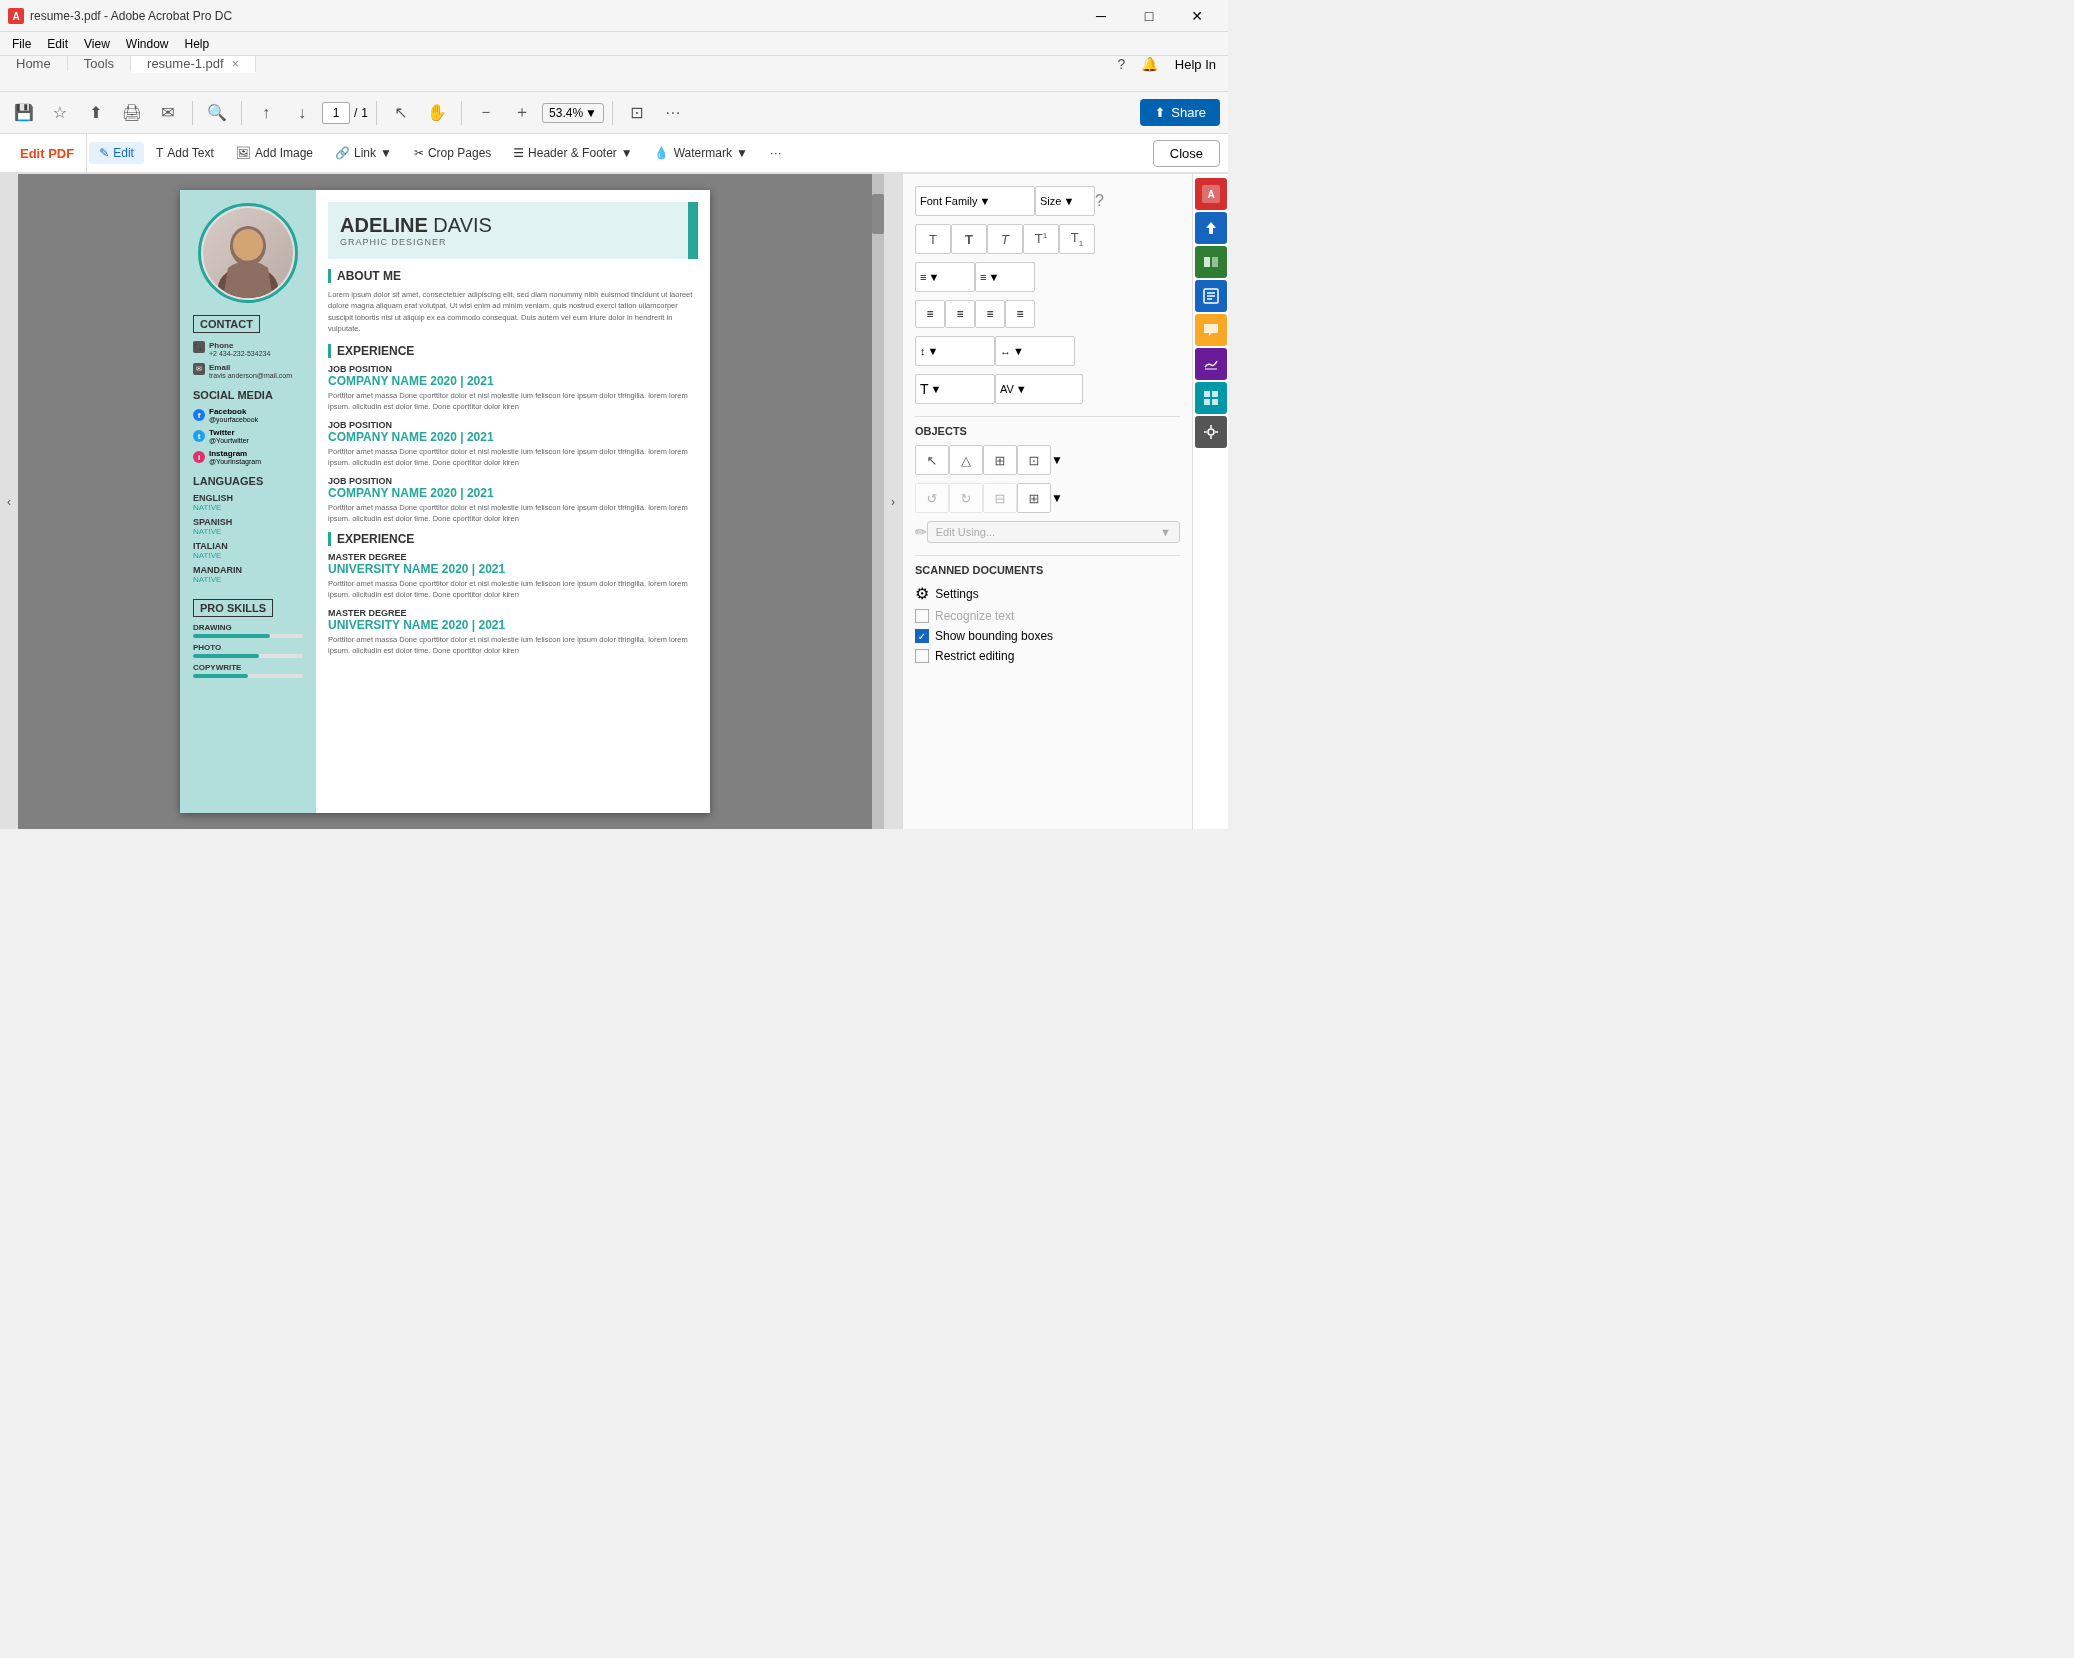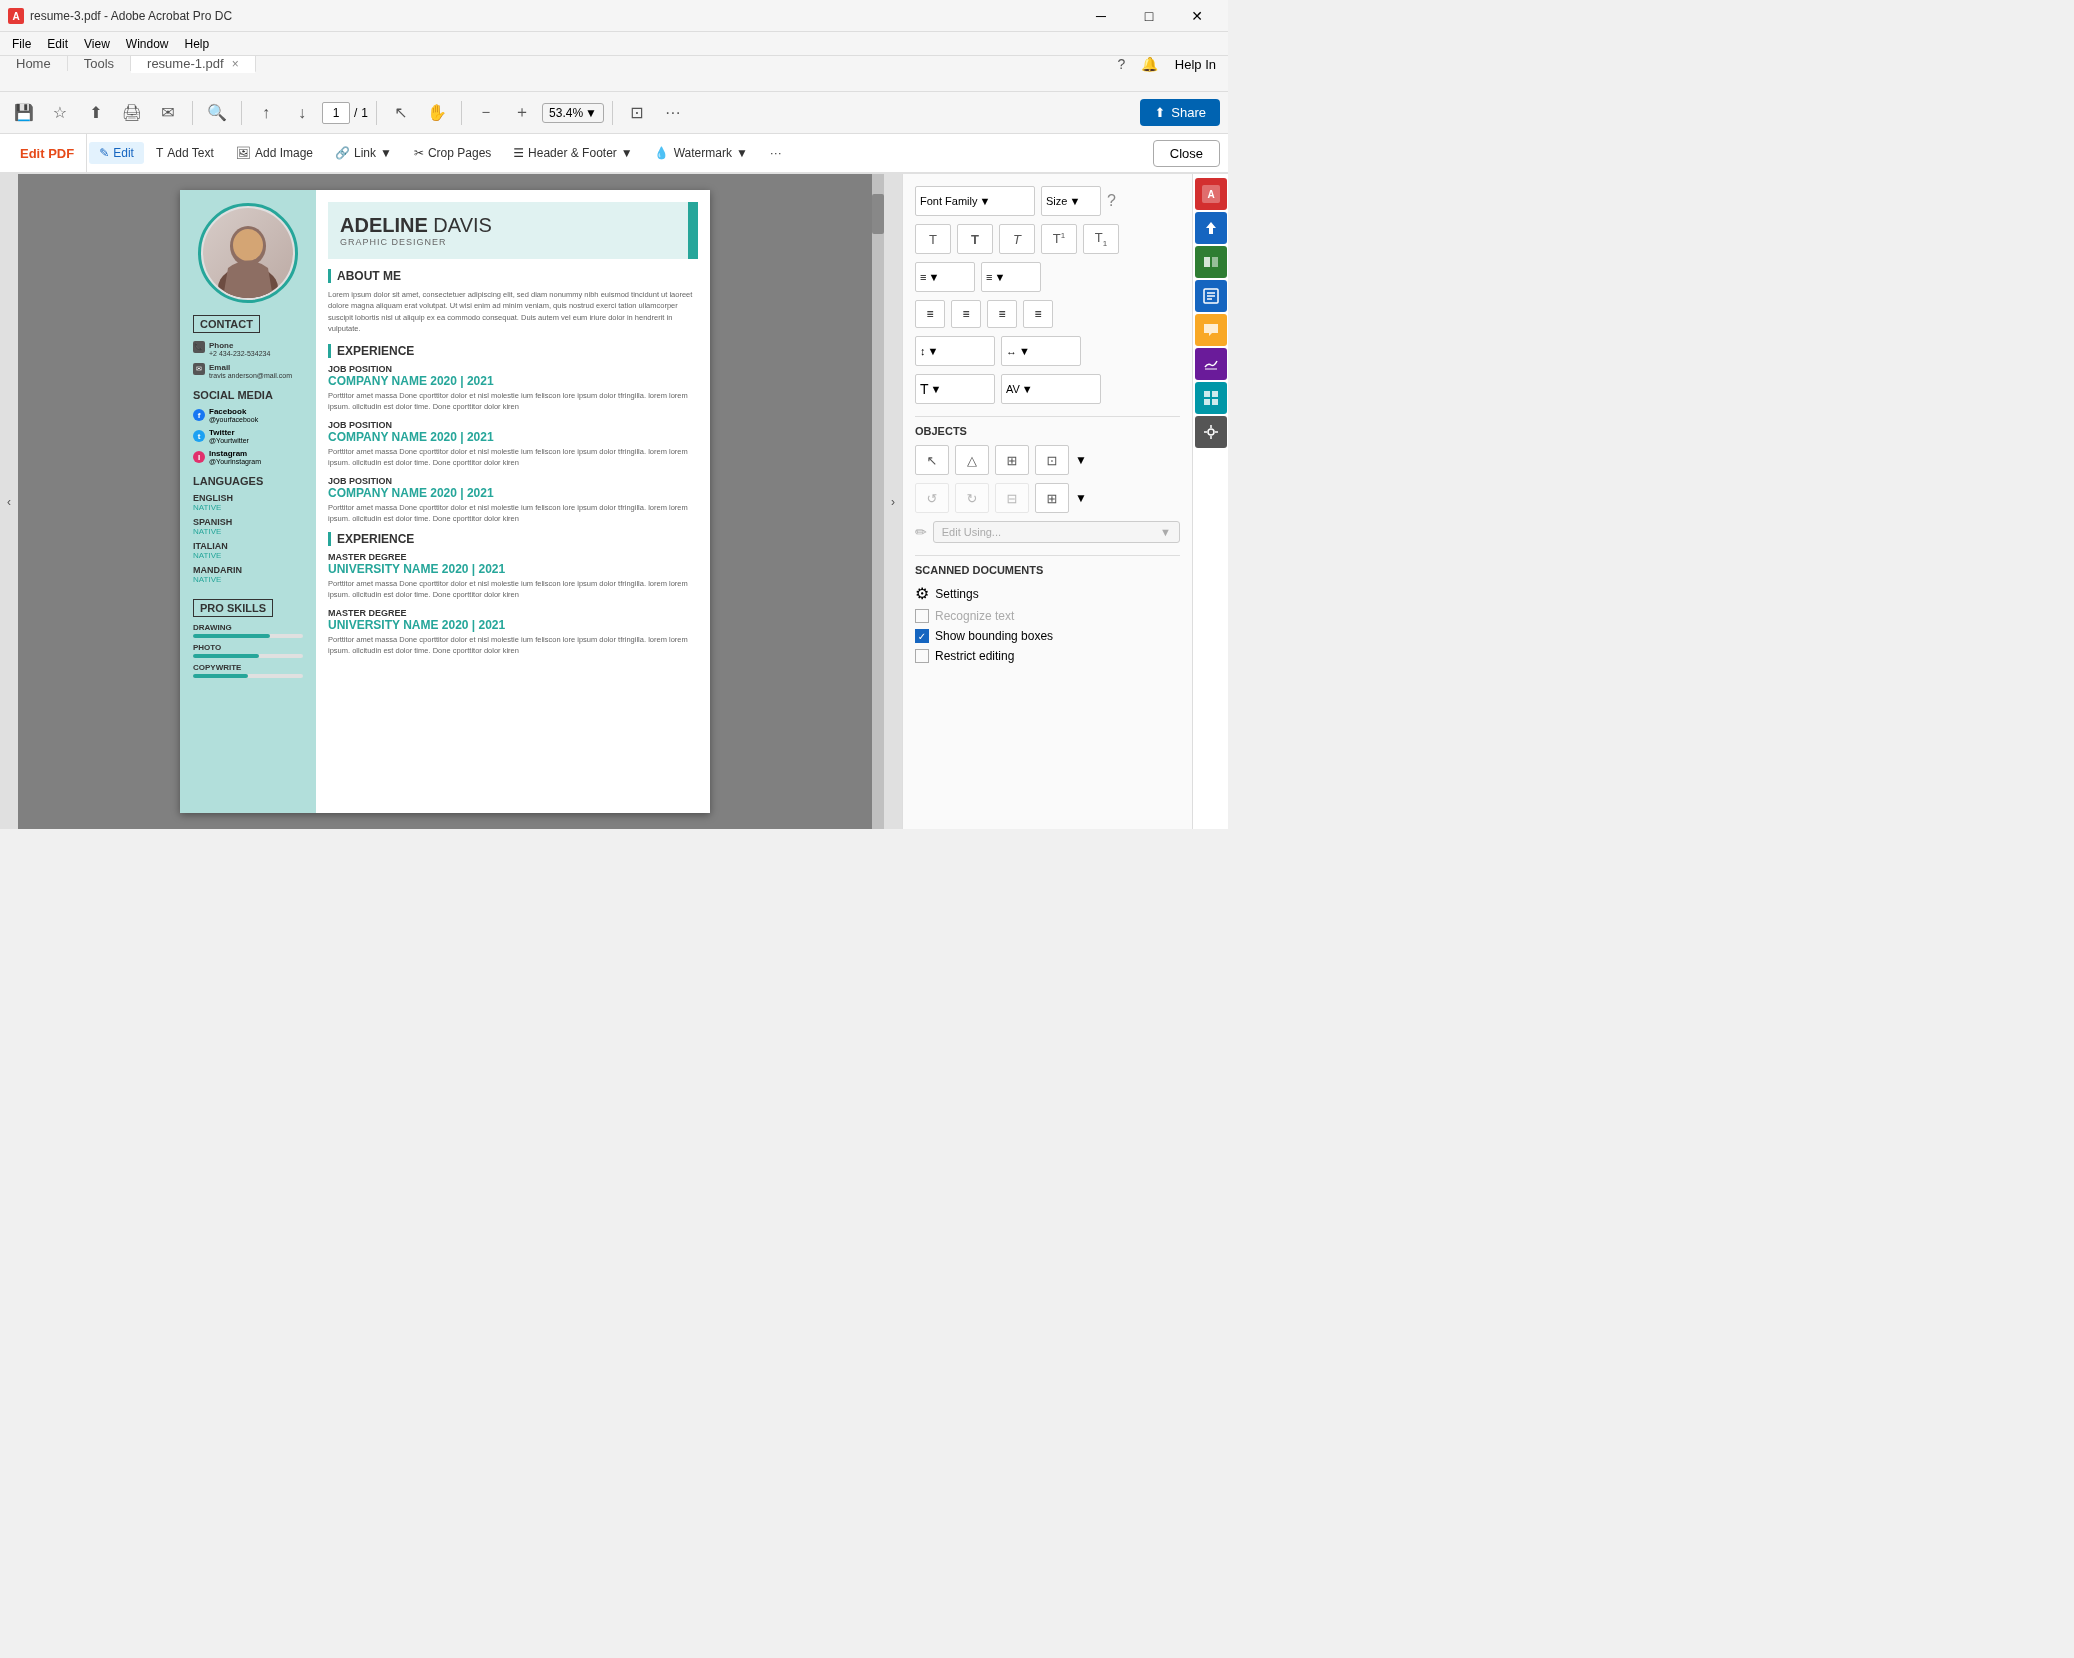--- a/index.html
+++ b/index.html
@@ -339,21 +339,21 @@
     
     .right-panel {
       width: 290px;
       background: #fafafa;
       border-left: 1px solid #ddd;
       overflow-y: auto;
       padding: 12px;
     }
 
     .panel-section { margin-bottom: 12px; }
-    .panel-row { display: flex; align-items: center; gap: 6px; margin-bottom: 8px; flex-wrap: wrap; }
+    .panel-row { display: flex; align-items: center; margin-bottom: 8px; flex-wrap: wrap; }
 
     .format-btn {
       width: 36px; height: 30px;
       border: 1px solid #ccc;
       background: white;
       cursor: pointer;
       border-radius: 2px;
       display: flex; align-items: center; justify-content: center;
       font-size: 13px; color: #555;
     }
@@ -815,21 +815,21 @@
           <span>↔</span>
             <span>▼</span>
         </div>
       </div>
 
       <div class="panel-row">
         <div class="format-dropdown" style="width:80px">
           <span style="font-size:14px">T</span>
           <span>▼</span>
         </div>
-        <div class="format-dropdown" style="width:100px">
+        <div class="format-dropdown" style="width:88px">
           <span>AV</span>
             <span>▼</span>
         </div>
       </div>
     </div>
 
     <hr class="panel-divider">
 
     <div class="panel-section">
       <div class="objects-title">OBJECTS</div>

